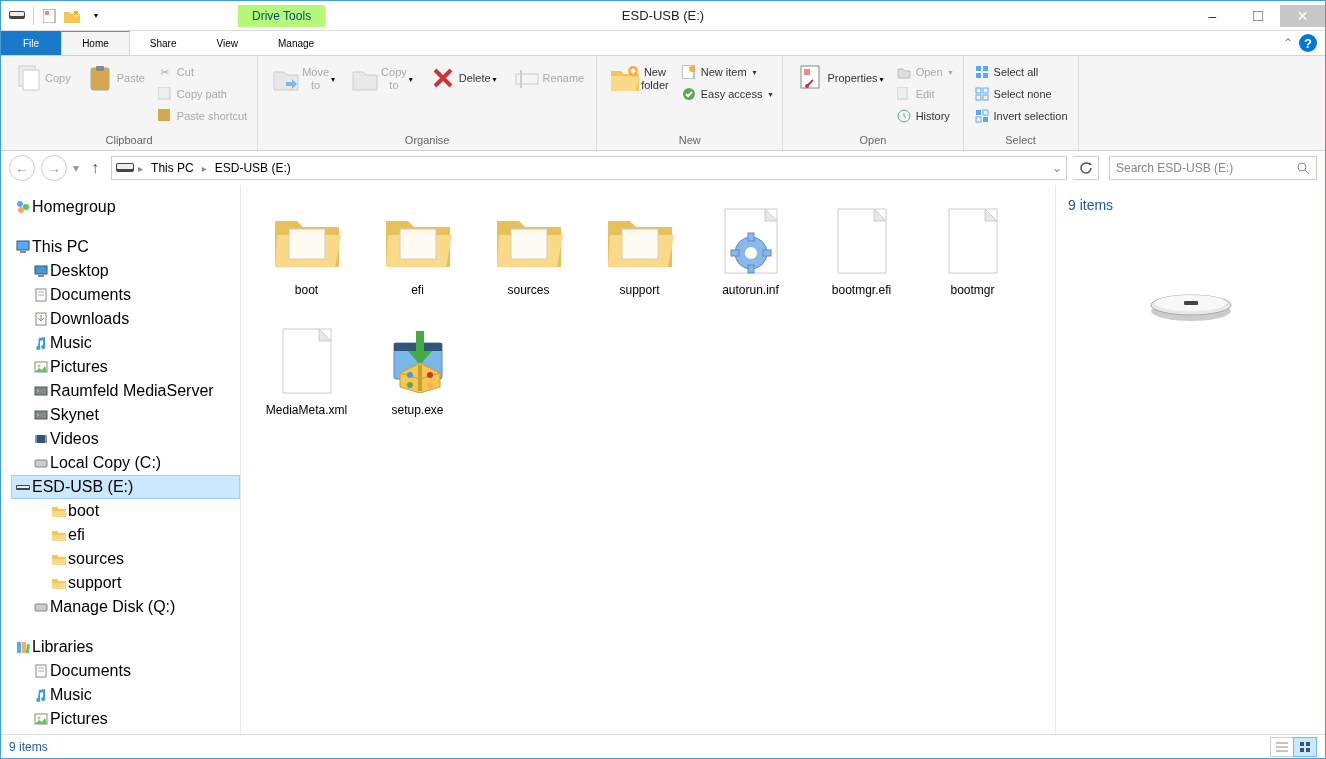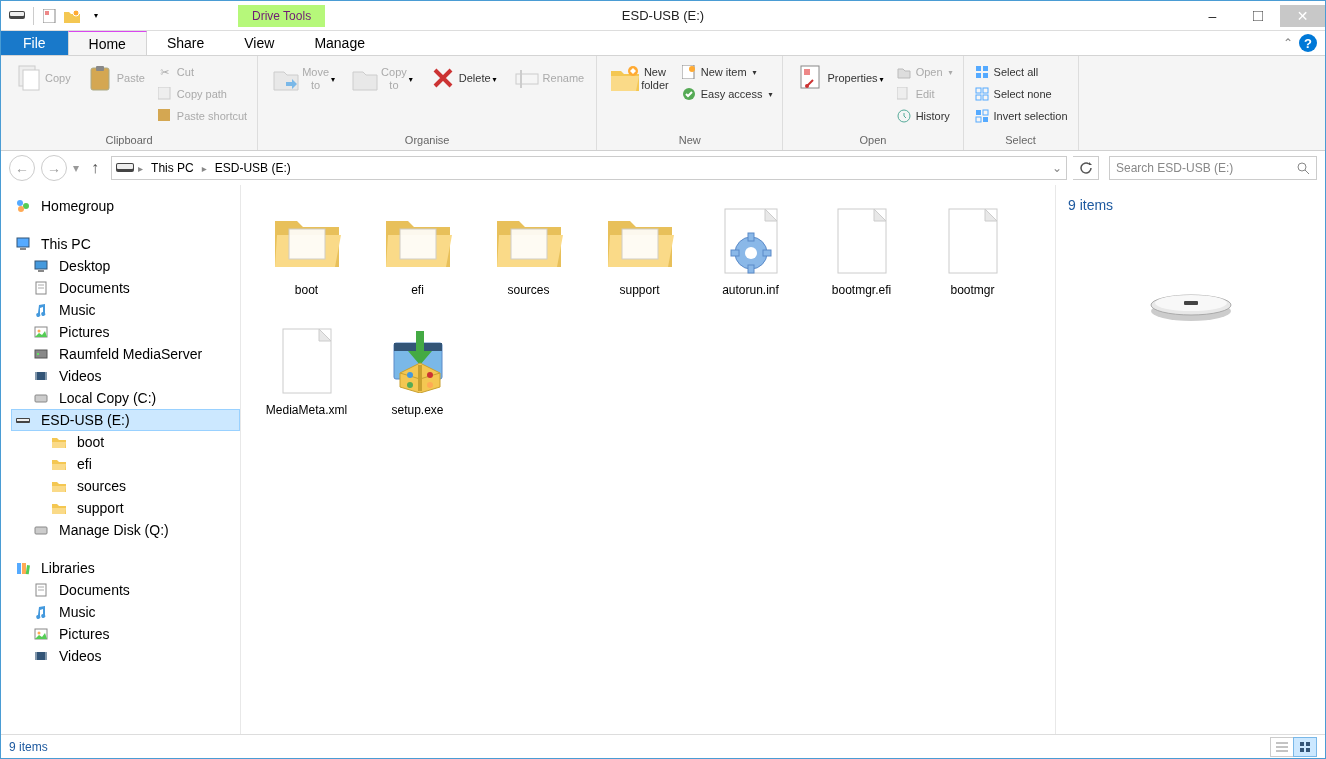--- a/index.html
+++ b/index.html
@@ -3,29 +3,29 @@
 <meta charset="utf-8">
 <style>
   * { box-sizing: border-box; margin: 0; padding: 0; font-family: 'Segoe UI', sans-serif; }
   body { width: 1326px; height: 759px; background: #fff; font-size: 12px; color: #000; overflow: hidden; border: 1px solid #4a9cd4; }
   
   
   .titlebar { height: 30px; background: #fff; display: flex; align-items: center; border-bottom: 1px solid #ddd; position: relative; }
   .qat { display: flex; align-items: center; gap: 6px; padding-left: 8px; }
   .qat-icon { width: 16px; height: 16px; display: flex; align-items: center; justify-content: center; }
   .qat-sep { width: 1px; height: 18px; background: #ccc; margin: 0 2px; }
-  .drive-tools-tab { margin-left: 134px; background: #b6f87a; padding: 4px 14px; font-size: 12px; color: #701a75; }
+  .drive-tools-tab { margin-left: 134px; background: #b6f87a; padding: 4px 14px; font-size: 12px; color: #0c4a6e; }
   .title-text { position: absolute; left: 50%; transform: translateX(-50%); font-size: 13px; color: #222; }
   .win-controls { margin-left: auto; display: flex; }
   .win-btn { width: 45px; height: 22px; display: flex; align-items: center; justify-content: center; font-size: 14px; color: #333; }
   .win-btn.close { background: #c8c8c8; color: #fff; }
   
   
   .tabstrip { height: 25px; background: #fff; display: flex; align-items: stretch; border-bottom: 1px solid #d4d4d4; position: relative; }
-  .tab { padding: 0 20px; display: flex; align-items: center; font-size: 14px; cursor: default; }
+  .tab { padding: 0 20px; display: flex; align-items: center; font-size: 10px; cursor: default; }
   .tab.file { background: #1979ca; color: #fff; padding: 0 22px; }
   .tab.active { background: #f5f5f5; border-left: 1px solid #d4d4d4; border-right: 1px solid #d4d4d4; border-top: 1px solid #d946ef; }
   .tab-right { margin-left: auto; display: flex; align-items: center; padding-right: 8px; gap: 6px; }
   .help-icon { width: 18px; height: 18px; background: #0078d7; border-radius: 50%; color: #fff; display: flex; align-items: center; justify-content: center; font-size: 13px; font-weight: bold; }
   
   
   .ribbon { height: 95px; background: #f5f5f5; display: flex; border-bottom: 1px solid #d0d0d0; }
   .ribbon-group { border-right: 1px solid #ddd; padding: 2px 6px; display: flex; flex-direction: column; }
   .ribbon-group-content { flex: 1; display: flex; align-items: flex-start; gap: 2px; padding-top: 2px; }
   .ribbon-group-label { text-align: center; font-size: 11px; color: #666; padding-bottom: 2px; }
@@ -51,21 +51,21 @@
   .search-box { width: 208px; height: 24px; border: 1px solid #ccc; display: flex; align-items: center; padding: 0 6px; color: #888; font-size: 12px; margin-left: 4px; }
   .search-box .sicon { margin-left: auto; }
   
   
   .main { display: flex; height: calc(100% - 30px - 25px - 95px - 34px - 24px); }
   .navpane { width: 240px; border-right: 1px solid #e8e8e8; overflow-y: auto; padding: 10px 0 10px 10px; position: relative; }
   .navpane::-webkit-scrollbar { width: 17px; }
   .navpane::-webkit-scrollbar-track { background: #f0f0f0; }
   .navpane::-webkit-scrollbar-thumb { background: #c0c0c0; }
   .nav-section { margin-bottom: 16px; }
-  .nav-item { display: flex; align-items: center; gap: 10px; padding: 3px 4px; font-size: 14px; }
+  .nav-item { display: flex; align-items: center; gap: 1px; padding: 3px 4px; font-size: 16px; }
   .nav-item.selected { background: #cce8ff; border: 1px solid #99d1ff; padding: 2px 3px; }
   .nav-item .nicon { width: 16px; height: 16px; display: flex; align-items: center; justify-content: center; }
   .indent1 { padding-left: 22px; }
   .indent2 { padding-left: 40px; }
   
   .content { flex: 1; display: flex; }
   .fileview { flex: 1; padding: 10px 10px; display: flex; flex-wrap: wrap; align-content: flex-start; gap: 0; }
   .file-item { width: 111px; height: 120px; display: flex; flex-direction: column; align-items: center; justify-content: flex-start; padding: 6px; text-align: center; }
   .file-item .ficon { width: 80px; height: 80px; display: flex; align-items: center; justify-content: center; }
   .file-item .fname { font-size: 12px; margin-top: 2px; }
@@ -431,20 +431,29 @@
                 <rect x="3" y="2" width="10" height="12" fill="#fff" stroke="#888"></rect>
                 <line x1="5" y1="5" x2="11" y2="5" stroke="#aaa"></line>
                 <line x1="5" y1="8" x2="11" y2="8" stroke="#aaa"></line>
               </svg>
             </span>
             <span>Documents</span>
           </div>
           <div class="nav-item indent1">
             <span class="nicon">
               <svg width="16" height="16">
+                <rect x="3" y="2" width="10" height="12" fill="#fff" stroke="#888"></rect>
+                <path d="M8 4 L8 9 M5 7 L8 10 L11 7" stroke="#5a5" fill="none"></path>
+              </svg>
+            </span>
+            <span>Downloads</span>
+          </div>
+          <div class="nav-item indent1">
+            <span class="nicon">
+              <svg width="16" height="16">
                 <path d="M6 3 L12 2 L12 11 A2 2 0 1 1 10 10 L10 5 L7 6 L7 12 A2 2 0 1 1 5 11 Z" fill="#49d"></path>
               </svg>
             </span>
             <span>Music</span>
           </div>
           <div class="nav-item indent1">
             <span class="nicon">
               <svg width="16" height="16">
                 <rect x="2" y="3" width="12" height="10" fill="#fff" stroke="#888"></rect>
                 <circle cx="6" cy="7" r="1.5" fill="#fa5"></circle>
@@ -454,20 +463,29 @@
             <span>Pictures</span>
           </div>
           <div class="nav-item indent1">
             <span class="nicon">
               <svg width="16" height="16">
                 <rect x="2" y="4" width="12" height="8" fill="#888" stroke="#555"></rect>
                 <circle cx="5" cy="8" r="1" fill="#5f5"></circle>
               </svg>
             </span>
             <span>Raumfeld MediaServer</span>
+          </div>
+          <div class="nav-item indent1">
+            <span class="nicon">
+              <svg width="16" height="16">
+                <rect x="2" y="4" width="12" height="8" fill="#888" stroke="#555"></rect>
+                <circle cx="5" cy="8" r="1" fill="#5f5"></circle>
+              </svg>
+            </span>
+            <span>Skynet</span>
           </div>
           <div class="nav-item indent1">
             <span class="nicon">
               <svg width="16" height="16">
                 <rect x="2" y="4" width="12" height="8" fill="#357"></rect>
                 <rect x="2" y="4" width="2" height="8" fill="#fff" opacity="0.4"></rect>
                 <rect x="12" y="4" width="2" height="8" fill="#fff" opacity="0.4"></rect>
               </svg>
             </span>
             <span>Videos</span>

